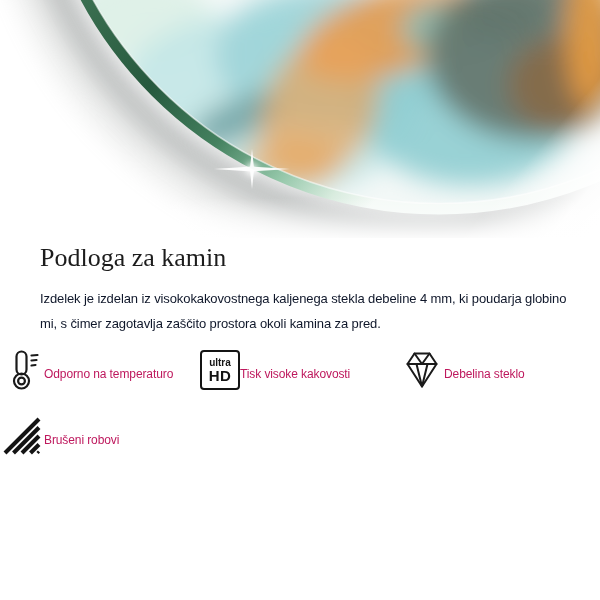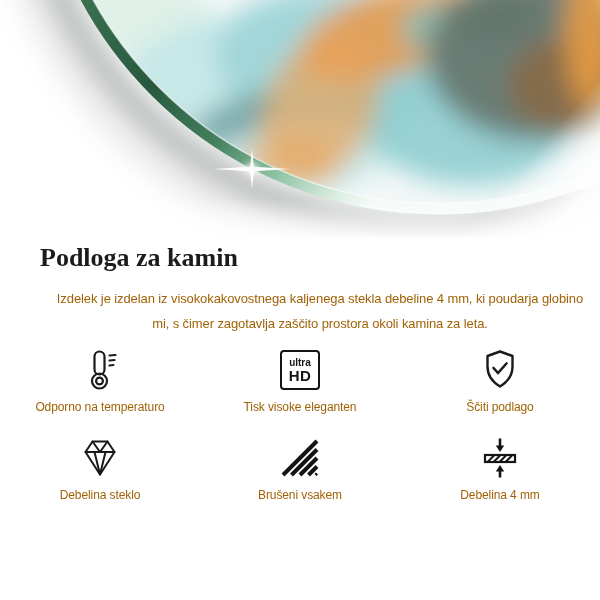--- a/index.html
+++ b/index.html
@@ -7,37 +7,37 @@
     width:600px;height:600px;overflow:hidden;background:#ffffff;
     font-family:"Liberation Sans","DejaVu Sans",sans-serif;
     -webkit-font-smoothing:antialiased;
   }
   .hero{height:238px;position:relative;}
   .hero svg{display:block;}
 
   h1{
     margin:4px 0 0 40px;
     font-family:"Liberation Serif","DejaVu Serif",serif;
-    font-weight:700;font-size:26px;line-height:31px;color:#1c1c1c;
+    font-weight:400;font-size:26px;line-height:31px;color:#1c1c1c;
   }
   h1 span{display:block;}
 
   .desc{
     margin:13px 0 12px 40px;
-    font-size:13px;line-height:25px;color:#a16207;letter-spacing:-0.1px;text-align:center;
+    font-size:13px;line-height:25px;color:#0f172a;letter-spacing:-0.1px;
   }
   .desc span{display:block;white-space:nowrap;}
 
   .features{
     margin-top:12px;
     display:grid;grid-template-columns:repeat(3,1fr);row-gap:22px;
   }
-  .feature{display:flex;flex-direction:column;align-items:center;}
+  .feature{display:flex;flex-direction:row;align-items:center;}
   .icon-wrap{height:44px;display:flex;align-items:center;justify-content:center;}
-  .f-label{margin-top:8px;font-size:12px;line-height:14px;color:#a16207;letter-spacing:-0.1px;}
+  .f-label{margin-top:8px;font-size:12px;line-height:14px;color:#be185d;letter-spacing:-0.1px;}
 
   .icon-stroke{stroke:#1a1a1a;fill:none;stroke-width:2.2;stroke-linecap:round;stroke-linejoin:round;}
   .uhd{
     width:36px;height:36px;border:2.5px solid #141414;border-radius:4px;
     display:flex;flex-direction:column;align-items:center;justify-content:center;
     color:#141414;
   }
   .uhd .u-top{font-size:10px;font-weight:700;line-height:10px;}
   .uhd .u-bottom{font-size:15px;font-weight:700;line-height:15px;letter-spacing:0.3px;}
 </style>
@@ -124,21 +124,21 @@
       </g>
     </svg>
   </section>
 
   <h1>
     <span>Podloga za kamin</span>
   </h1>
 
   <p class="desc">
     <span>Izdelek je izdelan iz visokokakovostnega kaljenega stekla debeline 4 mm, ki poudarja globino</span>
-    <span>mi, s čimer zagotavlja zaščito prostora okoli kamina za leta.</span>
+    <span>mi, s čimer zagotavlja zaščito prostora okoli kamina za pred.</span>
   </p>
 
   <div class="features">
 
     <div class="feature">
       <div class="icon-wrap">
         <svg width="44" height="44" viewBox="0 0 44 44">
           <rect class="icon-stroke" x="16.5" y="3.5" width="10" height="23" rx="5"></rect>
           <circle class="icon-stroke" cx="21.5" cy="33" r="7.5"></circle>
           <circle class="icon-stroke" cx="21.5" cy="33" r="3.4"></circle>
@@ -148,32 +148,23 @@
       <span class="f-label">Odporno na temperaturo</span>
     </div>
 
     <div class="feature">
       <div class="icon-wrap">
         <div class="uhd">
           <span class="u-top">ultra</span>
           <span class="u-bottom">HD</span>
         </div>
       </div>
-      <span class="f-label">Tisk visoke eleganten</span>
+      <span class="f-label">Tisk visoke kakovosti</span>
     </div>
 
-    <div class="feature">
-      <div class="icon-wrap">
-        <svg width="44" height="44" viewBox="0 0 44 44">
-          <path class="icon-stroke" style="stroke-width:2.4" d="M22 3.5 L34.5 8 V18.5 C34.5 27.5 29.5 34 22 38.5 C14.5 34 9.5 27.5 9.5 18.5 V8 Z"></path>
-          <path class="icon-stroke" style="stroke-width:2.6" d="M15.5 20 L20 25 L28.5 15.5"></path>
-        </svg>
-      </div>
-      <span class="f-label">Ščiti podlago</span>
-    </div>
 
     <div class="feature">
       <div class="icon-wrap">
         <svg width="44" height="44" viewBox="0 0 44 44">
           <path class="icon-stroke" style="stroke-width:2" d="M7.5 16 L14.5 5.5 H29.5 L36.5 16 L22 38.5 Z"></path>
           <path class="icon-stroke" style="stroke-width:2" d="M7.5 16 H36.5"></path>
           <path class="icon-stroke" style="stroke-width:2" d="M14.5 5.5 L22 16 L29.5 5.5"></path>
           <path class="icon-stroke" style="stroke-width:2" d="M16.5 16 L22 38.5 M27.5 16 L22 38.5"></path>
         </svg>
       </div>
@@ -185,31 +176,18 @@
         <svg width="44" height="44" viewBox="0 0 44 44">
           <g stroke="#141414" stroke-width="4" fill="none">
             <path d="M5 39 L39 5"></path>
             <path d="M13.5 39 L39 13.5"></path>
             <path d="M22 39 L39 22"></path>
             <path d="M30.5 39 L39 30.5"></path>
             <path d="M37.5 39 L39 37.5" stroke-width="3"></path>
           </g>
         </svg>
       </div>
-      <span class="f-label">Brušeni vsakem</span>
+      <span class="f-label">Brušeni robovi</span>
     </div>
 
-    <div class="feature">
-      <div class="icon-wrap">
-        <svg width="44" height="44" viewBox="0 0 44 44">
-          <rect x="7" y="19" width="30" height="7" fill="none" stroke="#141414" stroke-width="2.2"></rect>
-          <path d="M10 25.5 L16 19.5 M16 25.5 L22 19.5 M22 25.5 L28 19.5 M28 25.5 L34 19.5" stroke="#141414" stroke-width="2" fill="none"></path>
-          <path d="M22 2.5 V11.5" stroke="#141414" stroke-width="2.6"></path>
-          <polygon points="17.8,9.5 22,16 26.2,9.5" fill="#141414"></polygon>
-          <path d="M22 41.5 V33.5" stroke="#141414" stroke-width="2.6"></path>
-          <polygon points="17.8,35.5 22,29 26.2,35.5" fill="#141414"></polygon>
-        </svg>
-      </div>
-      <span class="f-label">Debelina 4 mm</span>
-    </div>
 
   </div>
 </main>
 
 </body></html>

